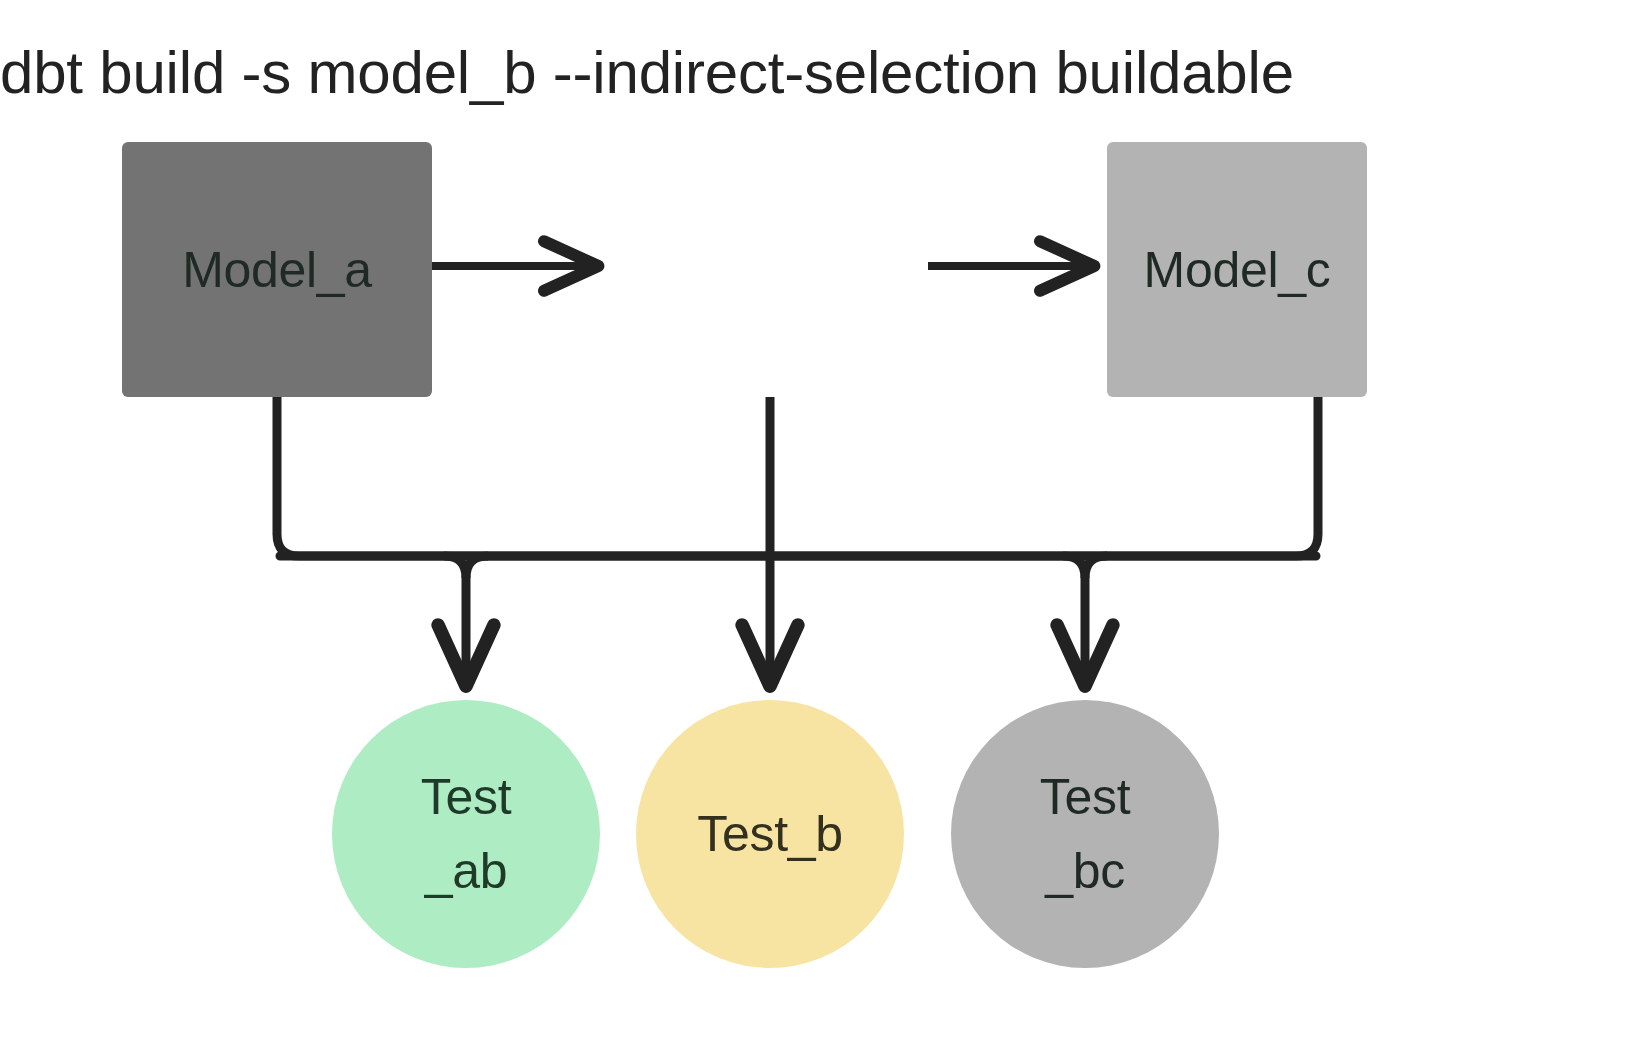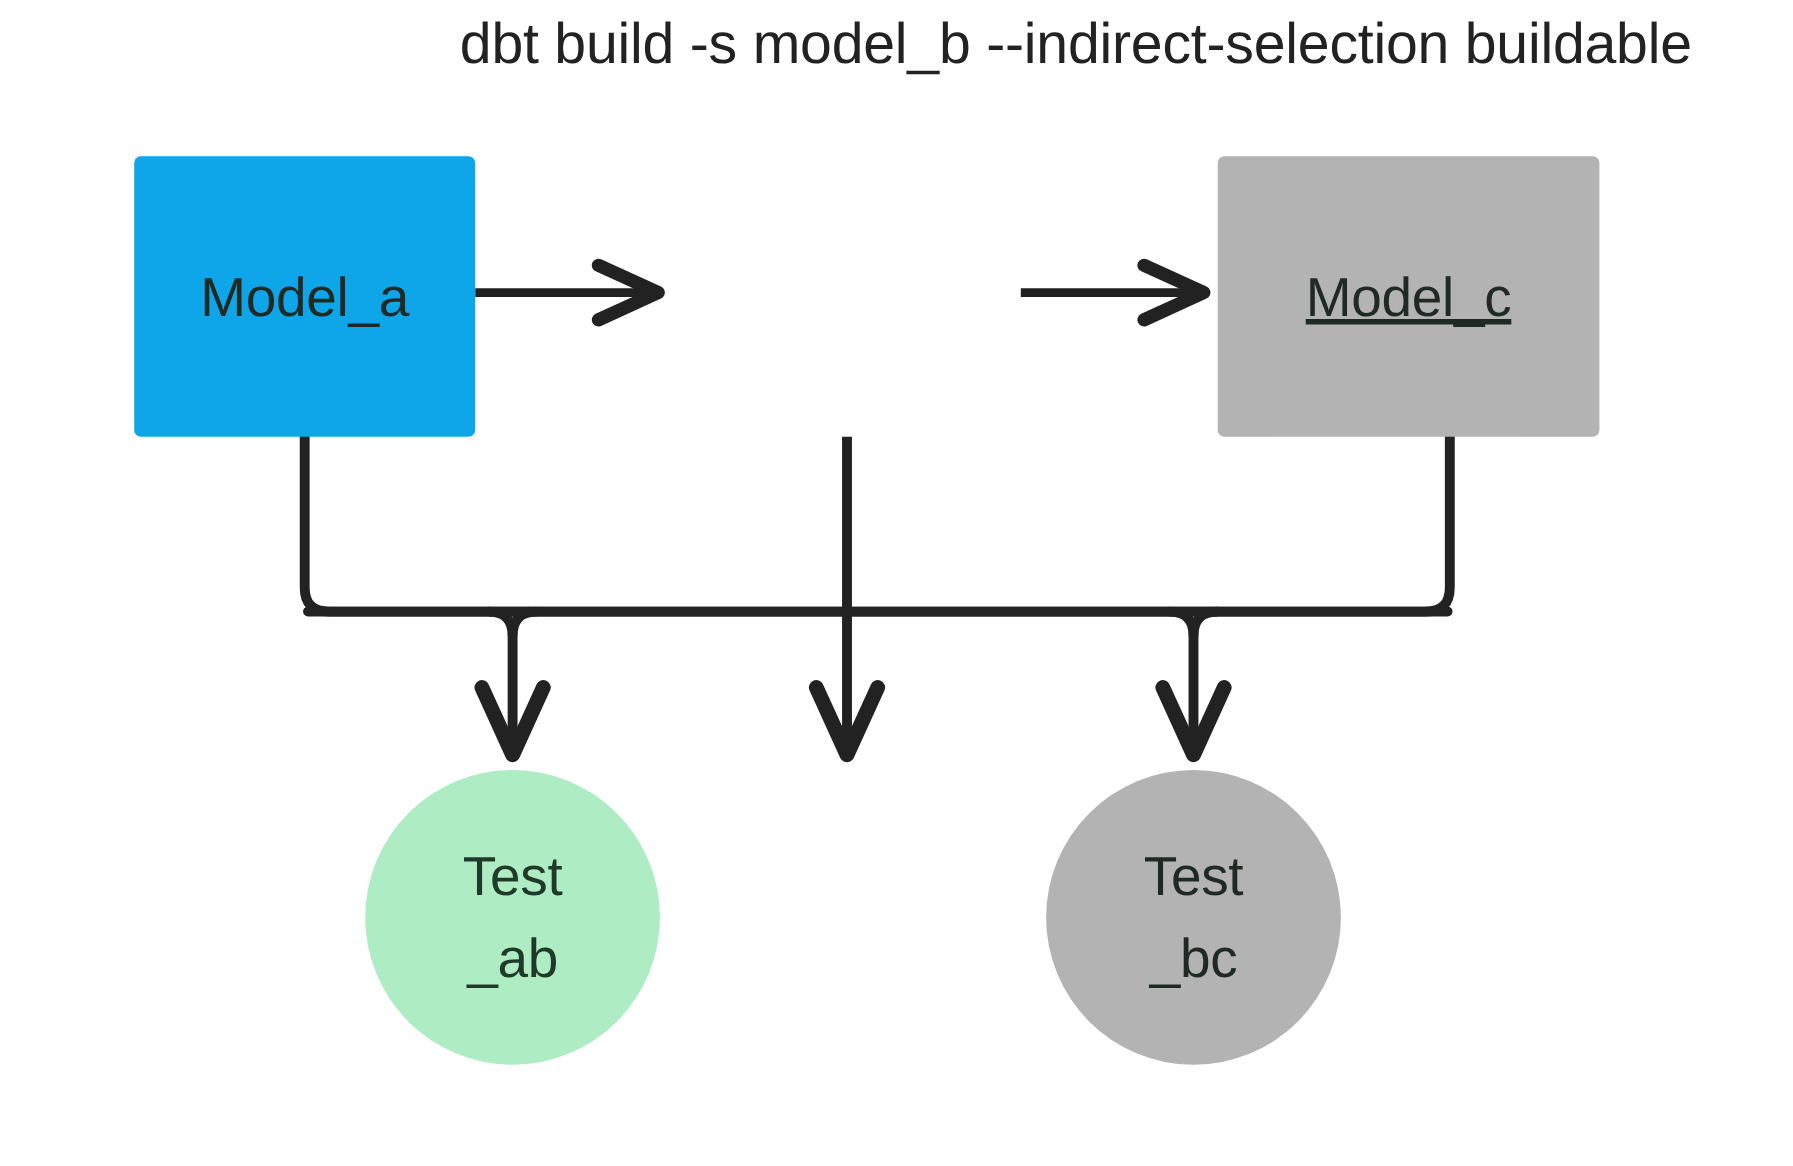--- a/index.html
+++ b/index.html
@@ -15,24 +15,24 @@
   }
   #stage {
     position: relative;
     width: 1630px;
     height: 1060px;
     background: #ffffff;
   }
   #title {
     position: absolute;
     left: 0;
-    top: 10px;
+    top: 38px;
     width: 1538px;
-    text-align: right;
-    font-size: 52px;
+    text-align: left;
+    font-size: 60px;
     font-weight: 400;
     color: #222222;
     letter-spacing: -0.2px;
     white-space: nowrap;
   }
   .edge-layer {
     position: absolute;
     left: 0;
     top: 0;
     width: 1630px;
@@ -87,33 +87,36 @@
 
     <path d="M 770 397 L 770 688" fill="none" stroke="#222222" stroke-width="9" stroke-linecap="butt" marker-end="url(#arrowhead)"></path>
 
     <path d="M 444 556 Q 466 556 466 578 L 466 688" fill="none" stroke="#222222" stroke-width="9" stroke-linecap="butt" marker-end="url(#arrowhead)"></path>
     <path d="M 488 556 Q 466 556 466 578" fill="none" stroke="#222222" stroke-width="9" stroke-linecap="butt"></path>
 
     <path d="M 1063 556 Q 1085 556 1085 578 L 1085 688" fill="none" stroke="#222222" stroke-width="9" stroke-linecap="butt" marker-end="url(#arrowhead)"></path>
     <path d="M 1107 556 Q 1085 556 1085 578" fill="none" stroke="#222222" stroke-width="9" stroke-linecap="butt"></path>
   </svg>
 
-  <div class="node-box" style="left:122px; top:142px; width:310px; height:255px; background:#0ea5e9; color:#1f2a24;">
+  <div class="node-box" style="left:122px; top:142px; width:310px; height:255px; background:#737373; color:#1f2a24;">
     <span>Model_a</span>
   </div>
 
 
-  <div class="node-box" style="left:1107px; top:142px; width:347px; height:255px; background:#b3b3b3; color:#1f2a24;text-decoration:underline;">
+  <div class="node-box" style="left:1107px; top:142px; width:260px; height:255px; background:#b3b3b3; color:#1f2a24;">
     <span>Model_c</span>
   </div>
 
   <div class="node-circle" style="left:332px; top:700px; width:268px; height:268px; background:#aeecc3; color:#1f3a29;">
     <span class="circle-line">Test</span>
     <span class="circle-line">_ab</span>
   </div>
 
+  <div class="node-circle" style="left:636px; top:700px; width:268px; height:268px; background:#f8e4a2; color:#33301f;">
+    <span class="circle-line">Test_b</span>
+  </div>
 
   <div class="node-circle" style="left:951px; top:700px; width:268px; height:268px; background:#b3b3b3; color:#1f2a24;">
     <span class="circle-line">Test</span>
     <span class="circle-line">_bc</span>
   </div>
 
 </div>
 
 </body></html>

